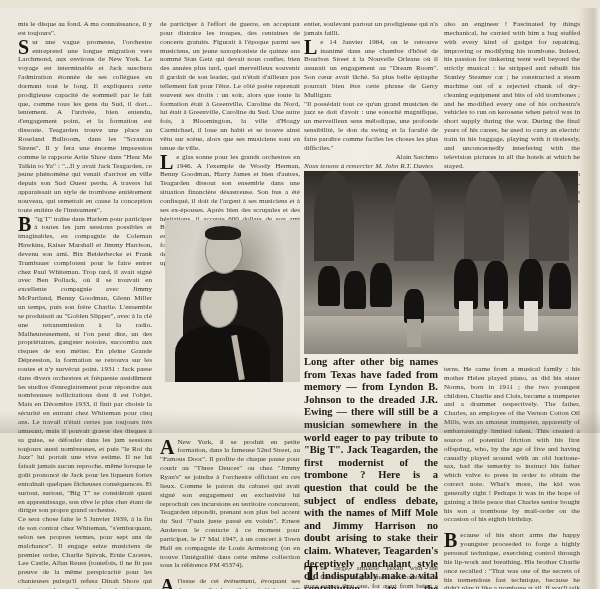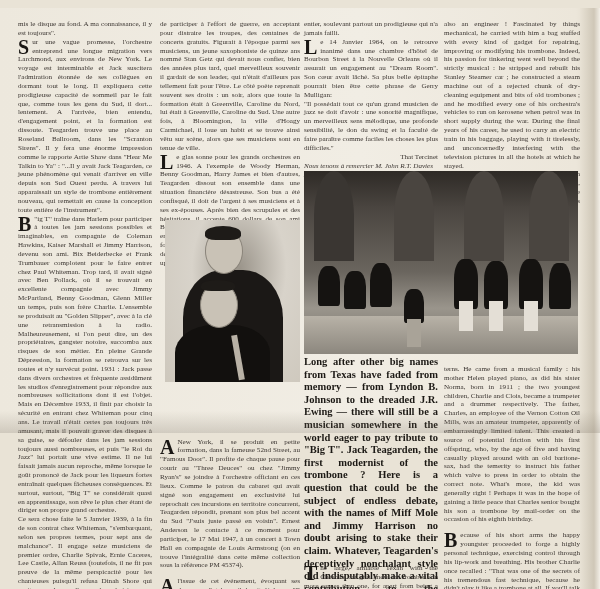--- a/index.html
+++ b/index.html
@@ -61,21 +61,21 @@
     <div class="p1-suit" style="left:10px;top:105px;width:95px;height:70px;background:#12100e;"></div>
     <div class="p1-head" style="left:35px;top:62px;width:36px;height:44px;"></div>
     <div class="p1-hair" style="left:36px;top:60px;width:34px;height:11px;"></div>
     <div style="position:absolute;left:70px;top:115px;width:6px;height:45px;background:#b9b2a6;transform:rotate(-10deg);"></div>
   </div>
 
   <div class="col c3">
     <p>entier, soulevant partout un prodigieuse qui n'a jamais failli.</p>
     <p><span class="drop">L</span><span>e 14 Janvier 1964, on le retrouve inanimé dans une chambre d'hôtel de Bourbon Street à la Nouvelle Orleans où il assurait un engagement au "Dream Room". Son cœur avait lâché. Sa plus belle épitaphe pourrait bien être cette phrase de Gerry Mulligan:</span></p>
     <p>"Il possédait tout ce qu'un grand musicien de jazz se doit d'avoir : une sonorité magnifique, un merveilleux sens mélodique, une profonde sensibilité, le don du swing et la faculté de faire paraître comme faciles les choses les plus difficiles."</p>
-    <p class="sig">That Tercinet</p>
+    <p class="sig">Alain Satchmo</p>
     <p class="thanks">Nous tenons à remercier M. John R.T. Davies pour son aide précieuse.</p>
   </div>
 
   <div class="col c4">
     <p>also an engineer ! Fascinated by things mechanical, he carried with him a bag stuffed with every kind of gadget for repairing, improving or modifying his trombone. Indeed, his passion for tinkering went well beyond the strictly musical : he stripped and rebuilt his Stanley Steamer car ; he constructed a steam machine out of a rejected chunk of dry-cleaning equipment and bits of old trombones ; and he modified every one of his orchestra's vehicles to run on kerosene when petrol was in short supply during the war. During the final years of his career, he used to carry an electric train in his baggage, playing with it tirelessly, and unconcernedly interfering with the television pictures in all the hotels at which he stayed.</p>
     <p><span class="drop">W</span><span>eldon Leo "Jack" Teagarden was born on August 20th, 1905, in Vernon, Texas, not far from the Red River and the Chisholm Trail so close to the hearts of addicts of Wes-</span></p>
   </div>
 
   <div class="photo photo2">
     <div class="p2-arch" style="left:10px;top:0;width:40px;height:90px;background:#3a3632;"></div>

